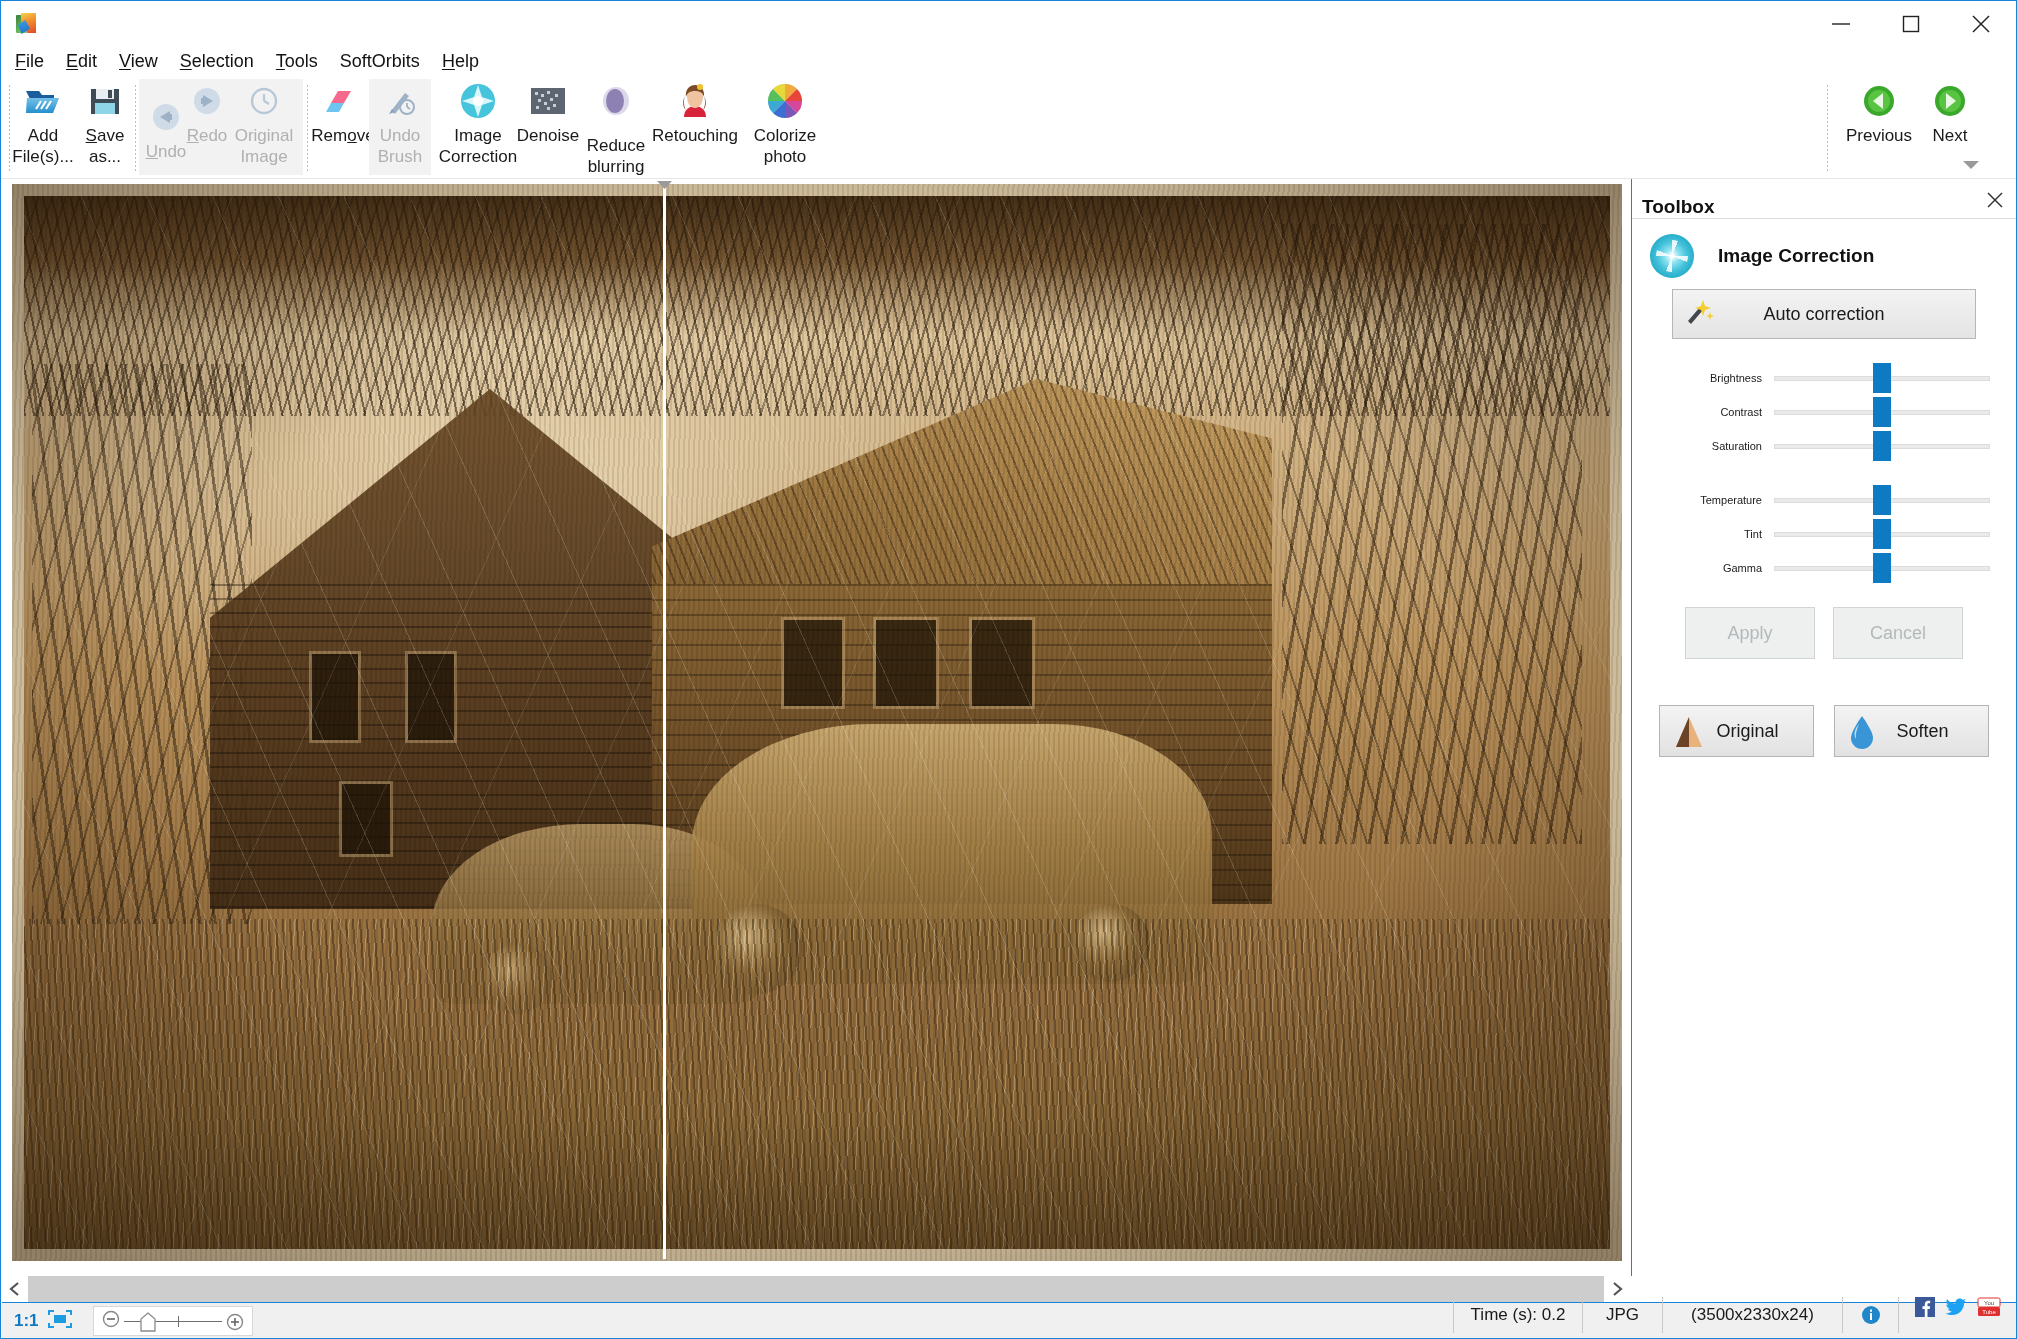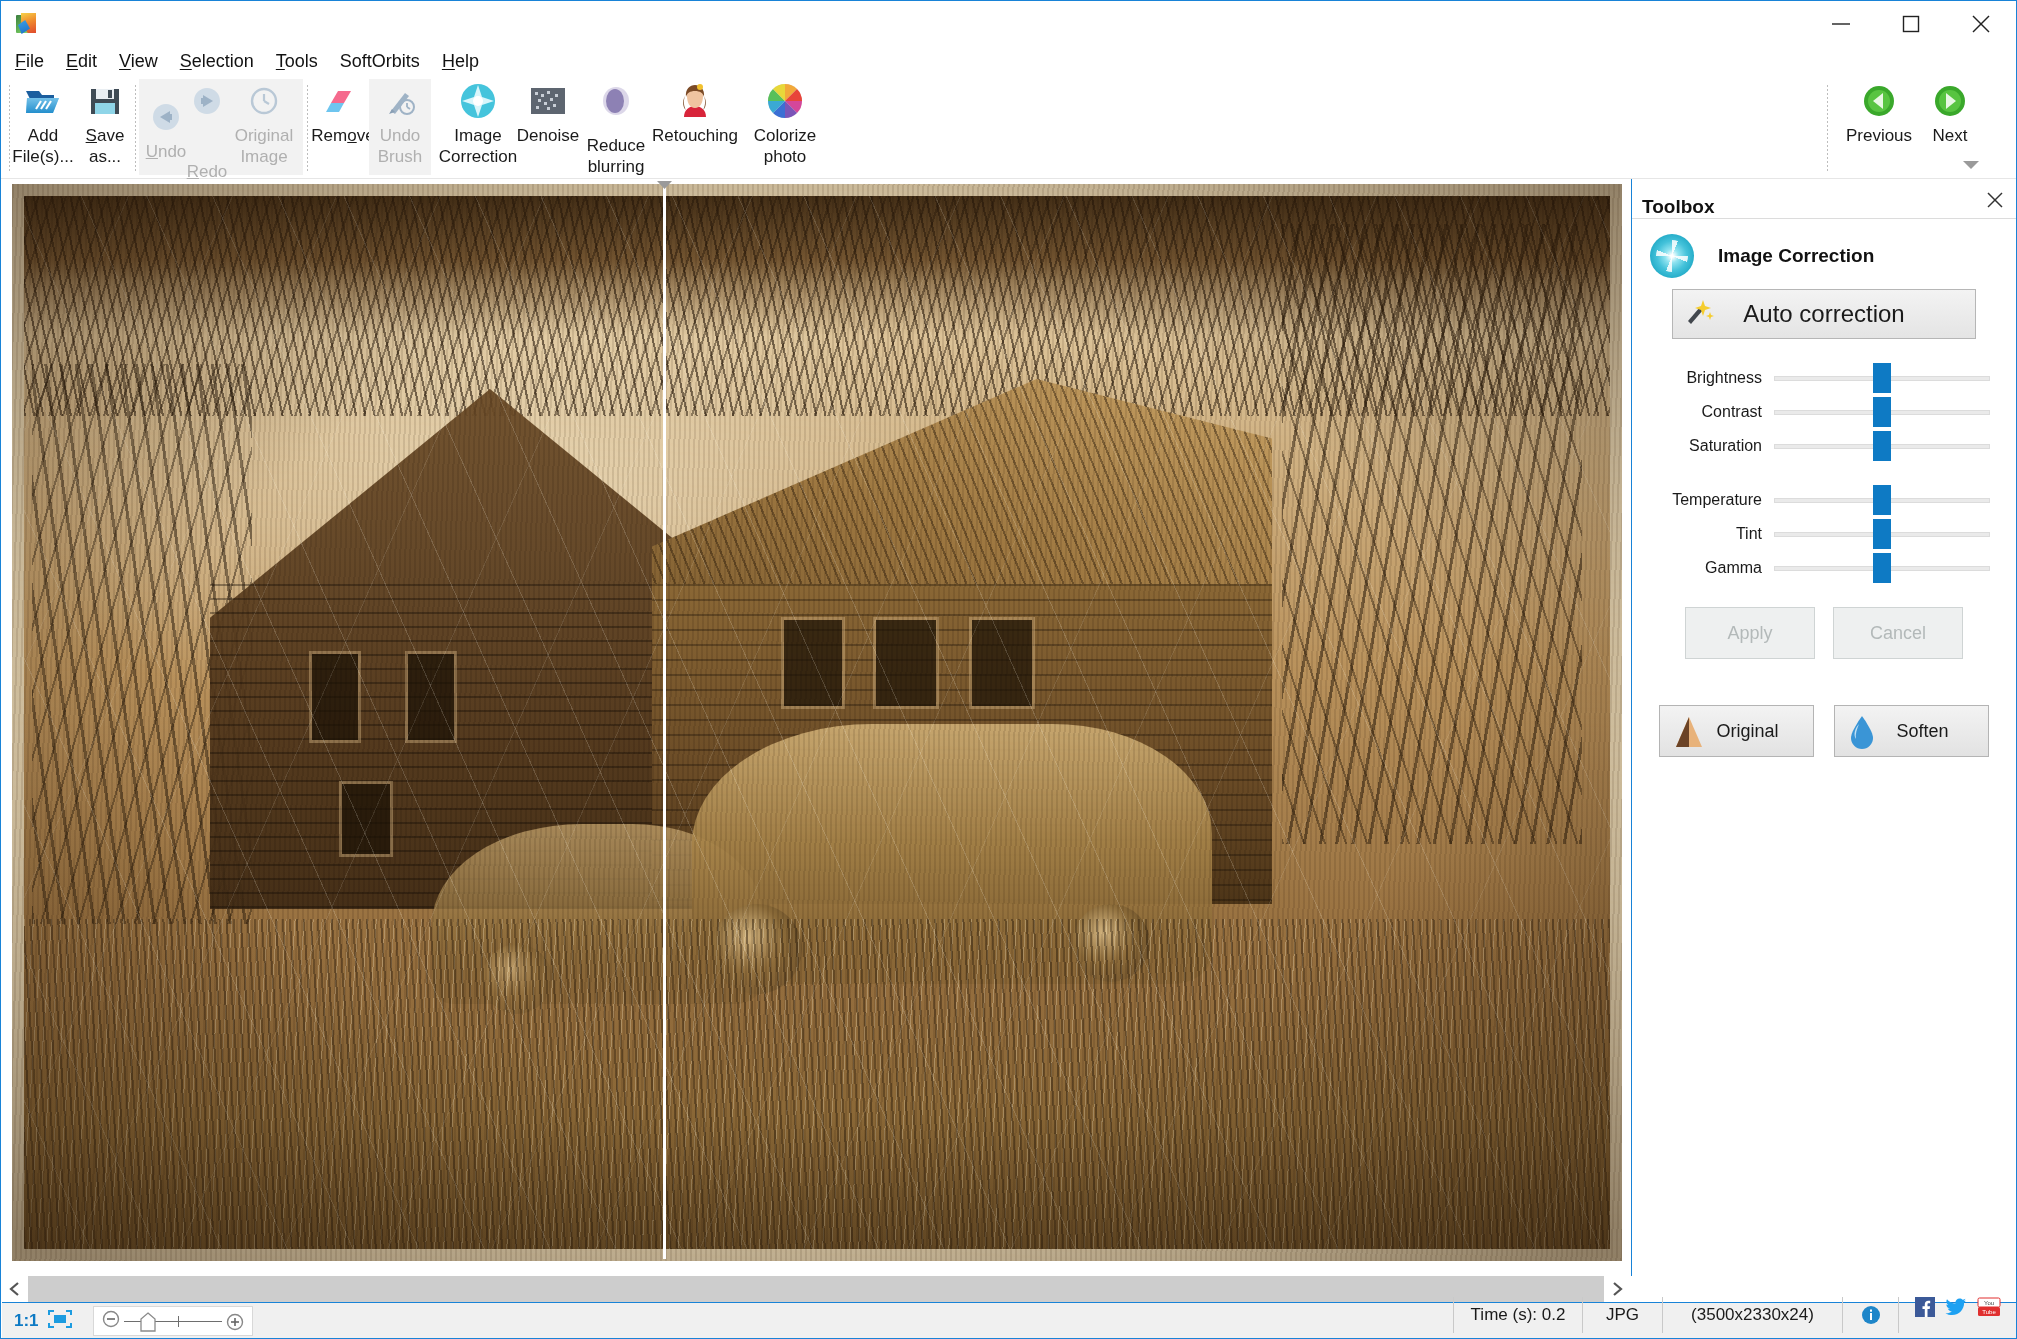--- a/index.html
+++ b/index.html
@@ -272,27 +272,27 @@
   }
   .tb-sect-title { font-size: 19px; font-weight: bold; color: #111; margin-left: 24px; }
 
   .auto-btn {
     margin: 6px 12px 0 28px; height: 50px; width: 304px;
     background: linear-gradient(180deg,#f3f3f3 0%, #e4e4e4 100%);
     border: 1px solid #b6b6b6;
     display:flex; align-items:center; position: relative;
   }
   .auto-btn .wand { position:absolute; left: 10px; top: 8px; width: 32px; height: 32px; }
-  .auto-btn .lbl { width:100%; text-align:center; font-size: 24px; color:#1a1a1a; }
+  .auto-btn .lbl { width:100%; text-align:center; font-size: 18px; color:#1a1a1a; }
 
   .sliders { margin-top: 22px; }
   .slider-row { display:flex; align-items:center; height: 34px; }
   .slider-row.gap { margin-top: 20px; }
   .slider-row .lbl {
-    width: 130px; text-align: right; font-size: 16px; color:#1a1a1a; padding-right: 12px;
+    width: 130px; text-align: right; font-size: 11px; color:#1a1a1a; padding-right: 12px;
     white-space: nowrap;
   }
   .slider-track {
     position: relative; flex: 1; height: 34px; margin-right: 14px;
   }
   .slider-track .rail {
     position:absolute; left:0; right:0; top:15px; height:5px;
     background:#eaeaea; border:1px solid #dcdcdc;
   }
   .slider-track .thumb {
@@ -425,21 +425,21 @@
       <div class="ic">
         <svg width="32" height="32" viewBox="0 0 32 32">
           <circle cx="16" cy="16" r="13" fill="#cfdbe6"></circle>
           <path d="M20 10 L10 16 L20 22 z" fill="#9db2c6"></path>
           <rect x="17" y="13" width="5" height="6" fill="#9db2c6"></rect>
         </svg>
       </div>
       <div class="lbl"><u>U</u>ndo</div>
     </div>
 
-    <div class="tbtn disabled" style="left:181px; width:50px; top:4px;gap:36px;">
+    <div class="tbtn disabled" style="left:181px; width:50px; top:4px;">
       <div class="ic">
         <svg width="32" height="32" viewBox="0 0 32 32">
           <circle cx="16" cy="16" r="13" fill="#cfdbe6"></circle>
           <path d="M12 10 L22 16 L12 22 z" fill="#9db2c6"></path>
           <rect x="10" y="13" width="5" height="6" fill="#9db2c6"></rect>
         </svg>
       </div>
       <div class="lbl"><u>R</u>edo</div>
     </div>
 

